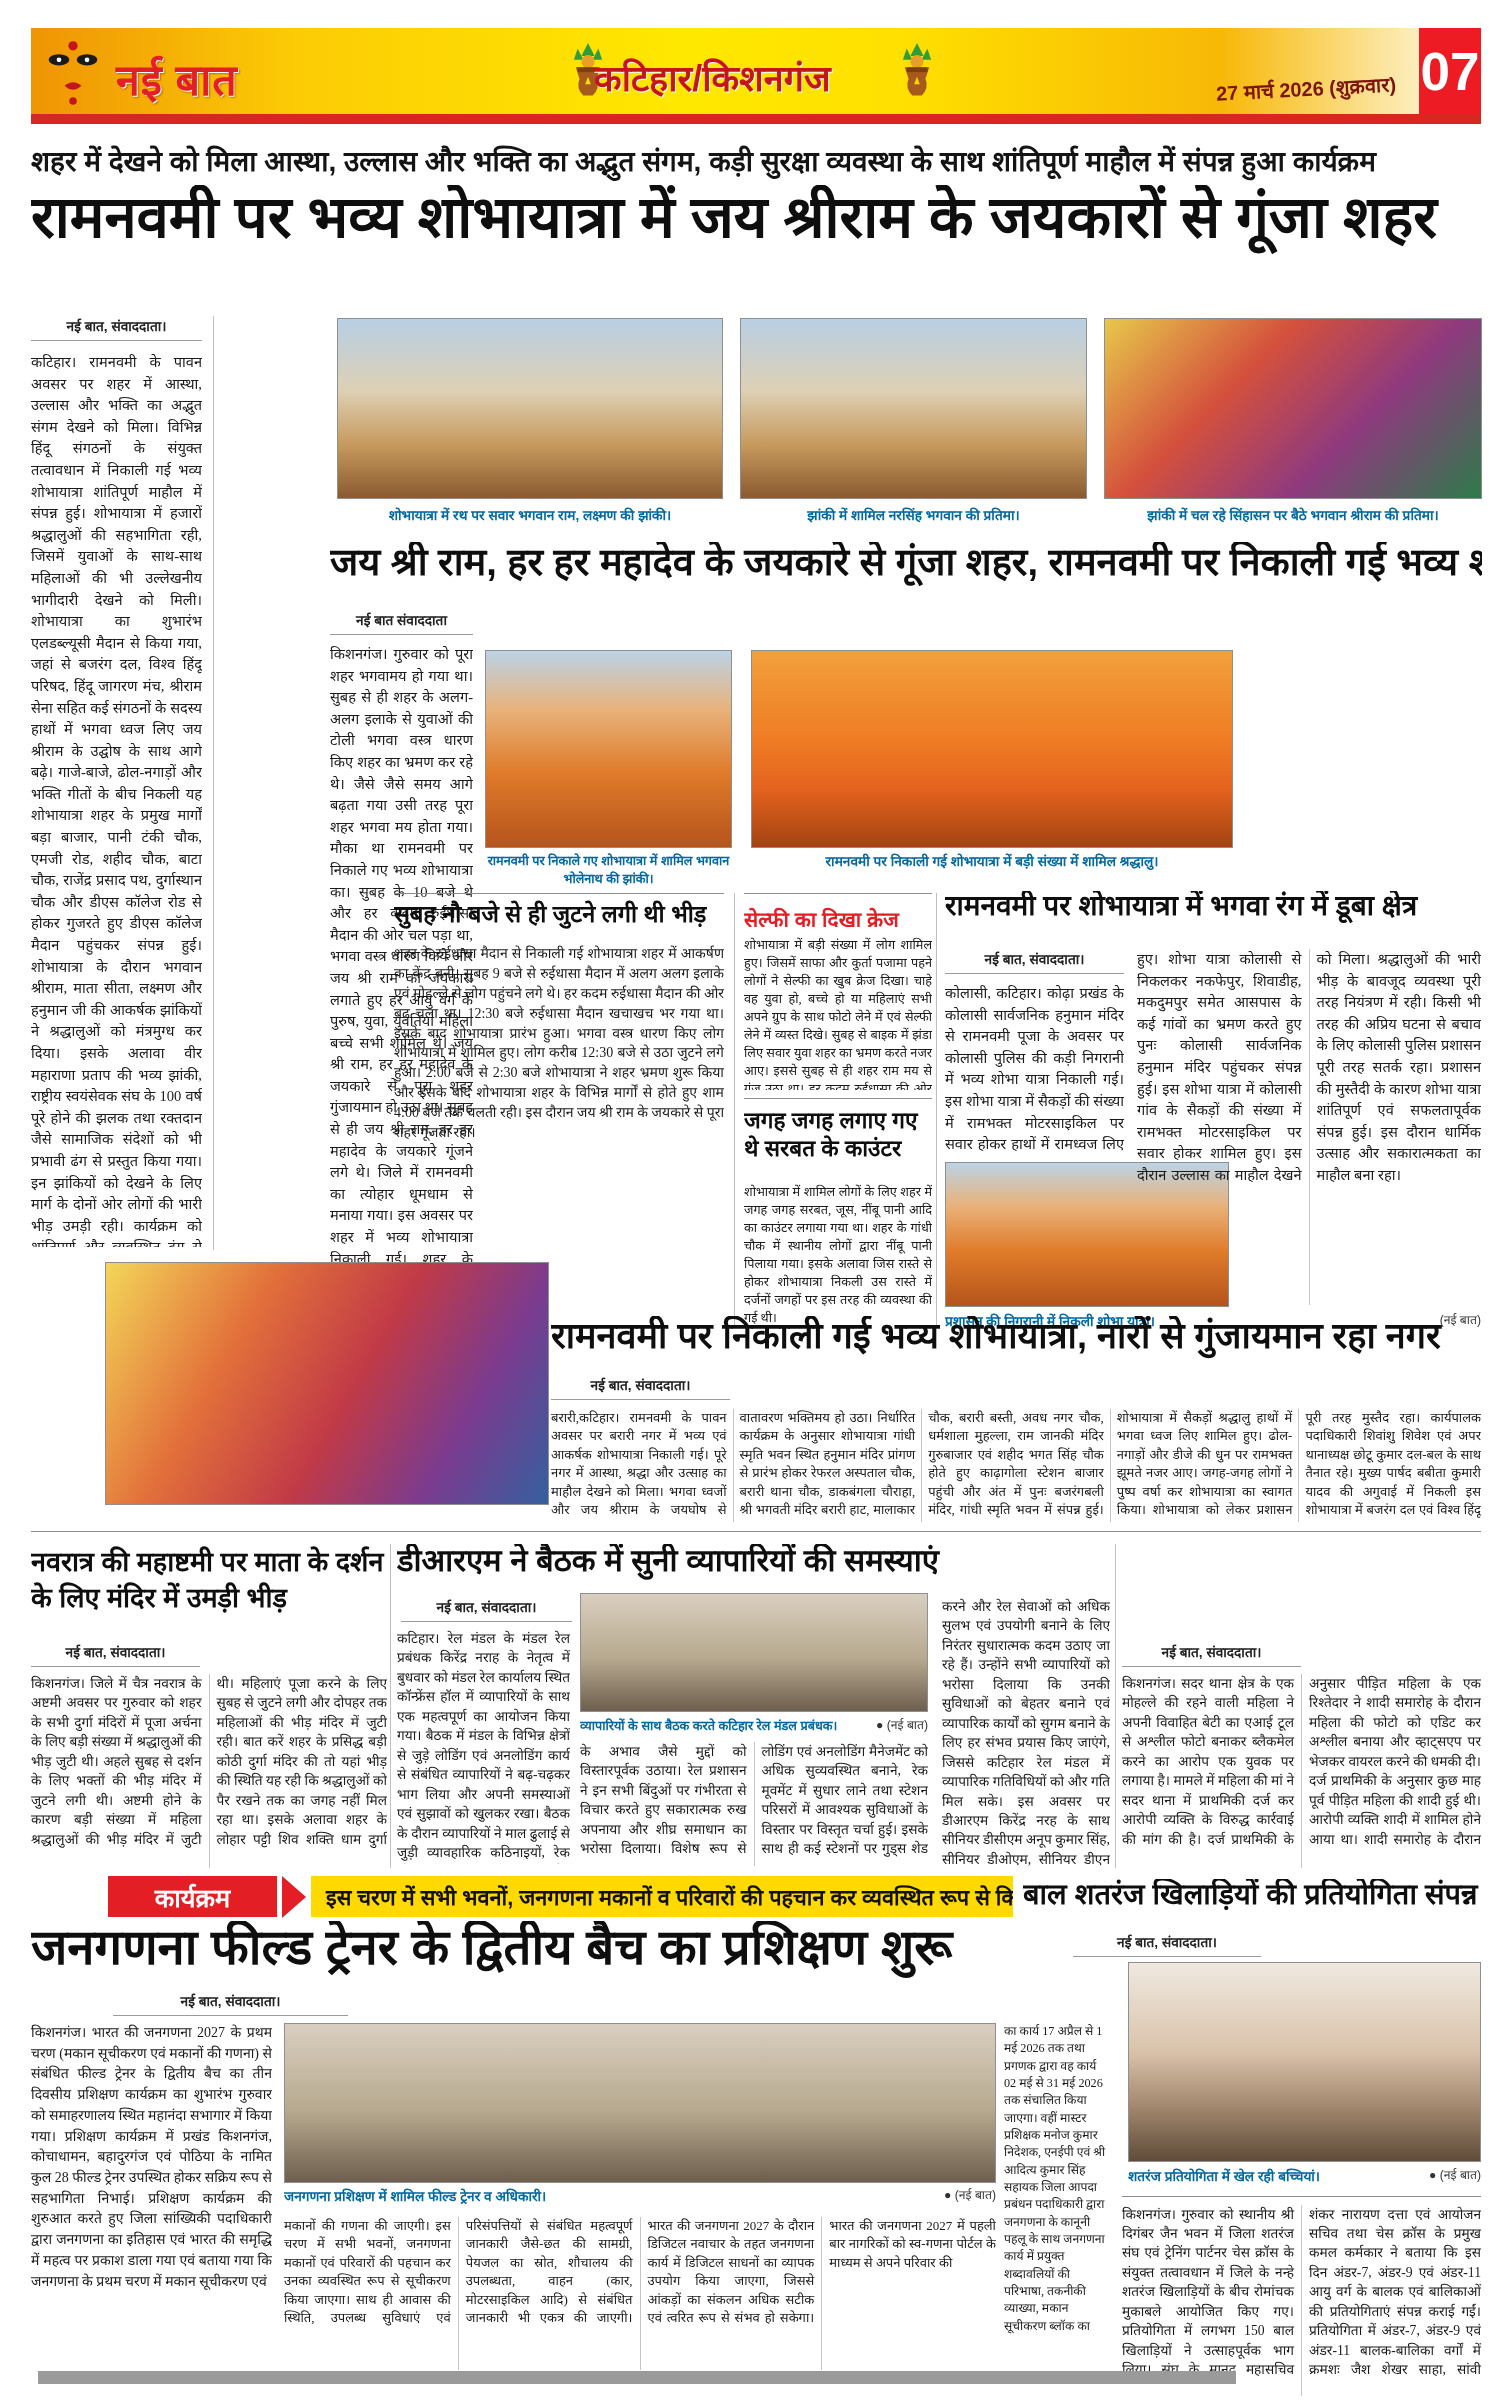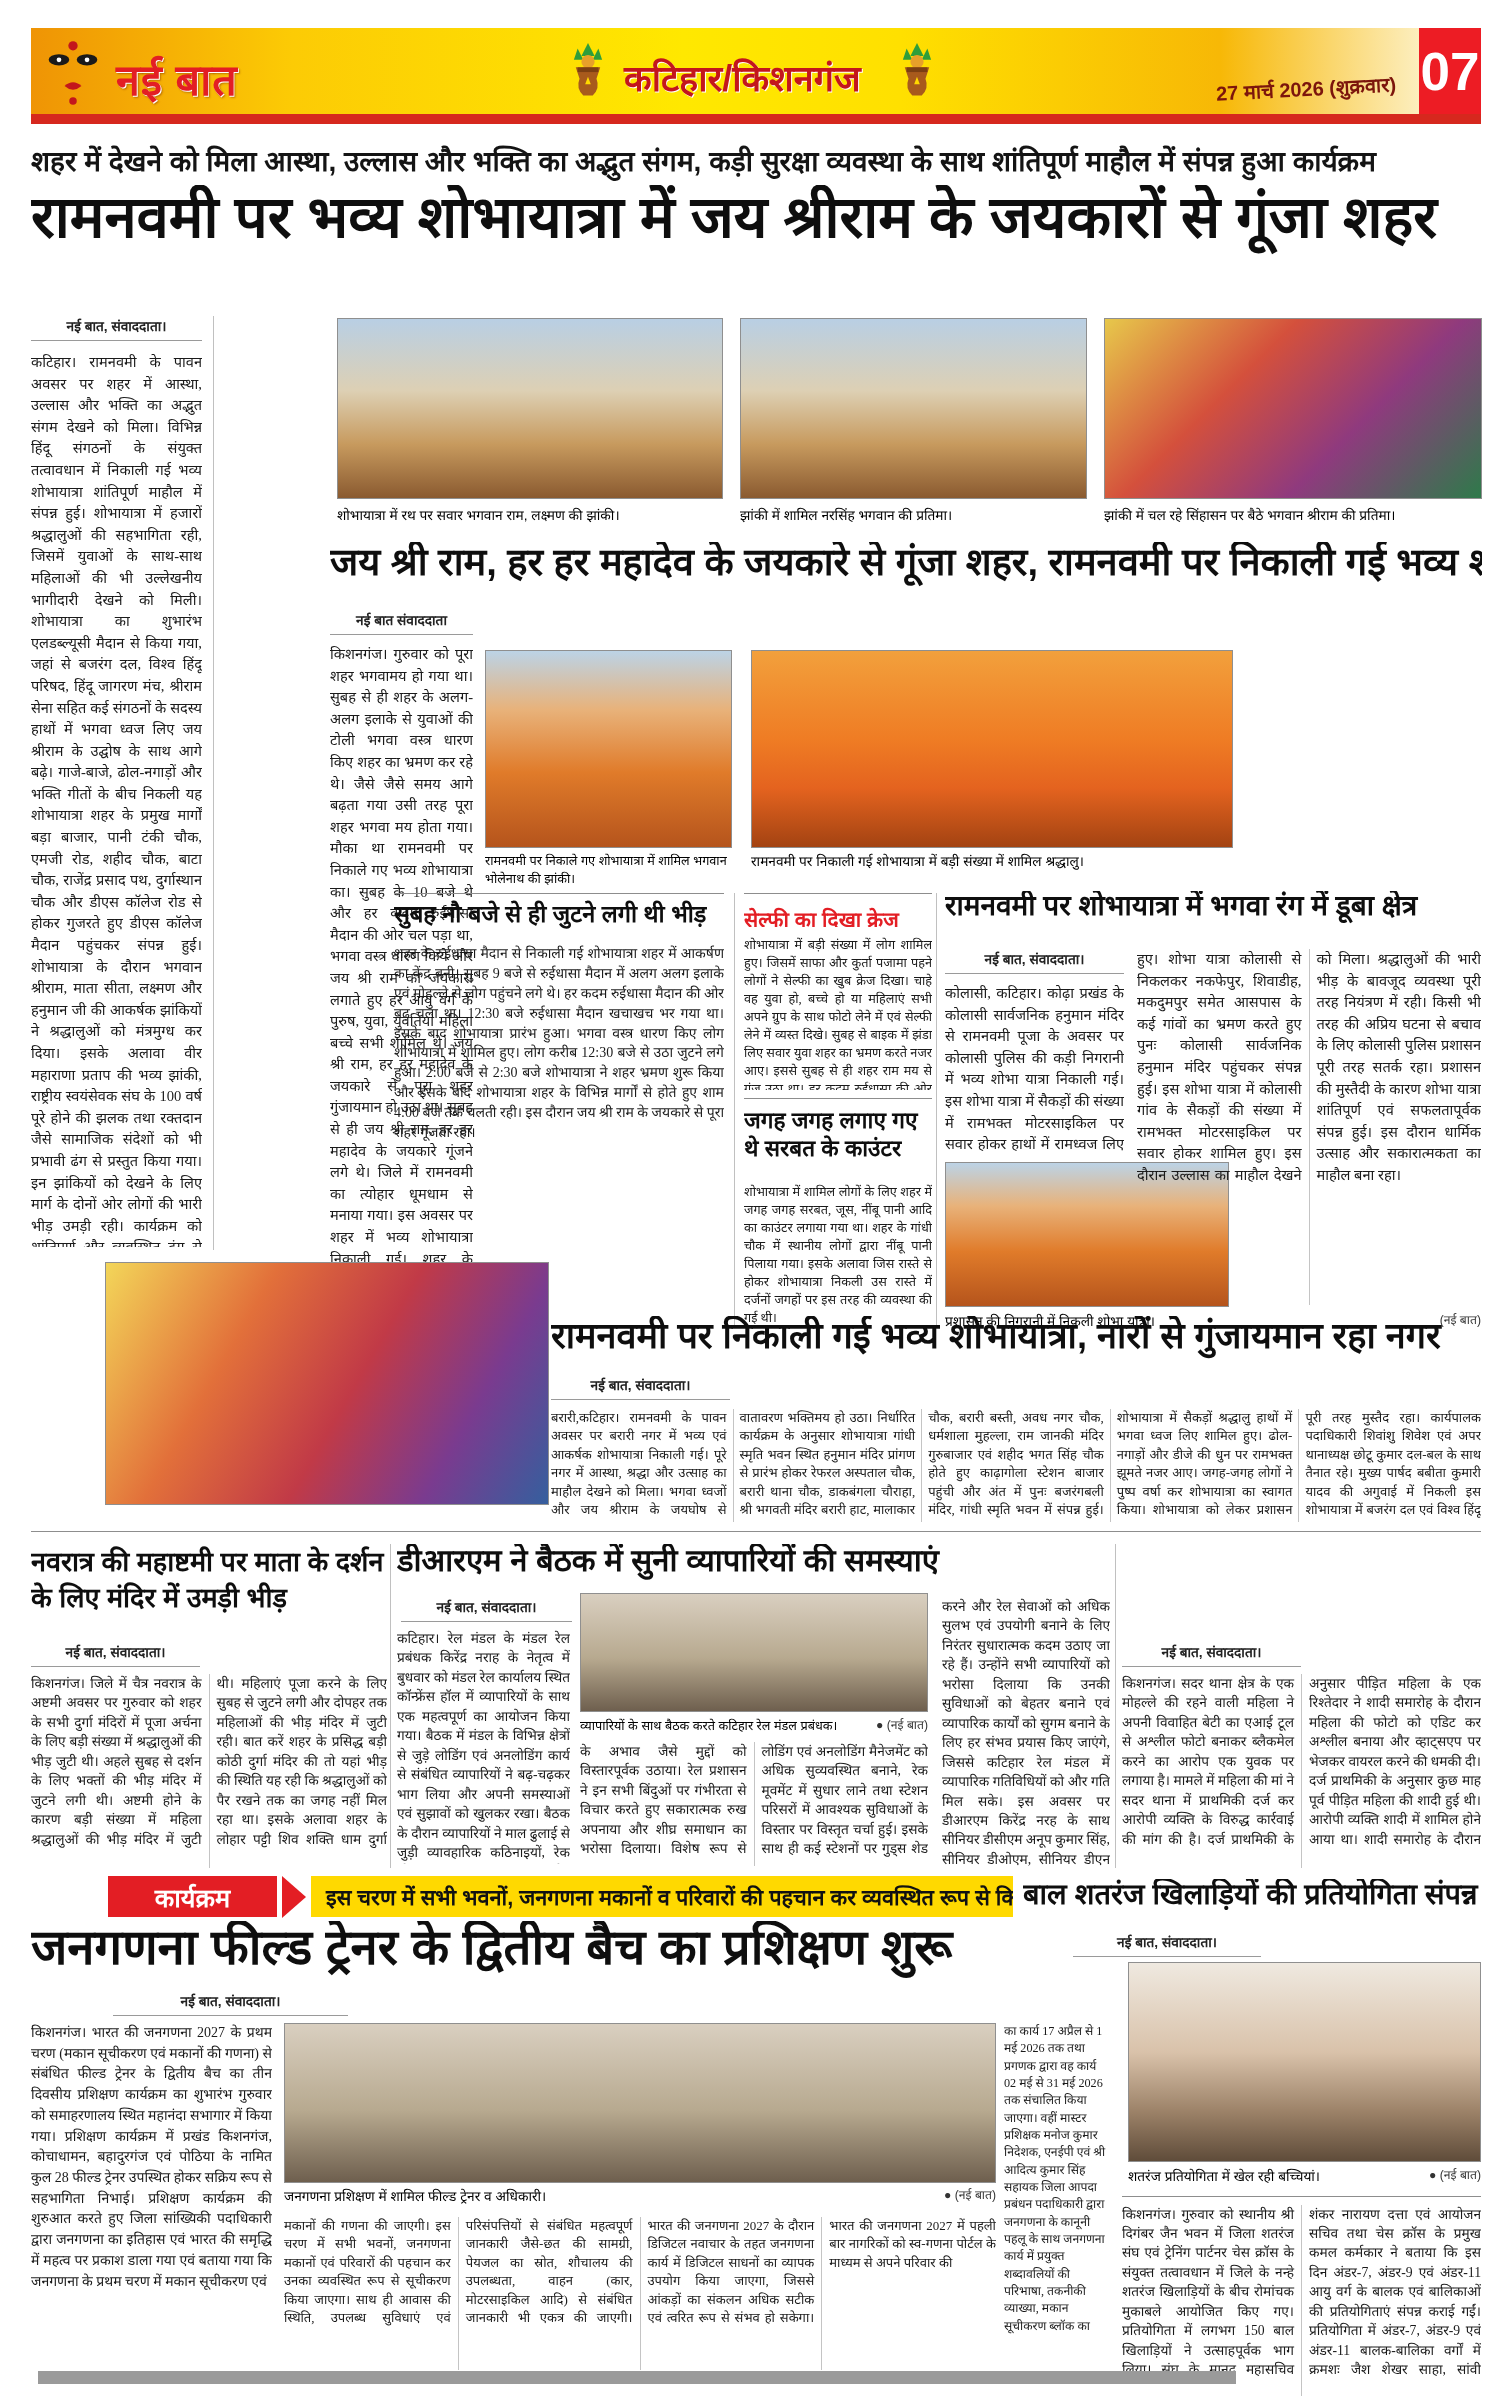--- a/index.html
+++ b/index.html
@@ -13,21 +13,21 @@
   .pageno{background:#ed1c24;color:#fff;font-family:"Liberation Sans",sans-serif;font-weight:bold;font-size:53px;display:flex;align-items:center;justify-content:center;}
   
   .hl{font-family:"Liberation Sans",sans-serif;font-weight:bold;color:#0e0e0e;line-height:1.1;overflow:hidden;}
   .kicker{font-family:"Liberation Sans",sans-serif;font-weight:bold;font-size:28px;color:#141414;white-space:nowrap;overflow:hidden;}
   .byline{font-family:"Liberation Sans",sans-serif;font-weight:bold;font-size:13.7px;text-align:center;color:#222;border-bottom:0.9px solid #9a9a9a;padding-bottom:4.7px;overflow:hidden;white-space:nowrap;}
   .body-txt{font-size:14.6px;line-height:1.48;text-align:justify;overflow:hidden;}
   .small-txt{font-size:12.7px;line-height:1.42;}
   .cols2{column-count:2;column-gap:15px;column-rule:0.9px solid #c4c4c4;}
   .cols4{column-count:4;column-gap:15px;column-rule:0.9px solid #c4c4c4;}
   .cols5{column-count:5;column-gap:13px;column-rule:0.9px solid #c4c4c4;}
-  .caption{font-family:"Liberation Sans",sans-serif;font-weight:normal;font-size:13.7px;color:#000000;overflow:hidden;}
+  .caption{font-family:"Liberation Sans",sans-serif;font-weight:bold;font-size:13.7px;color:#0369a1;overflow:hidden;text-align:center;}
   .cap-row{display:flex;justify-content:space-between;align-items:flex-start;}
   .credit{font-family:"Liberation Sans",sans-serif;font-size:12.2px;color:#333;white-space:nowrap;}
   .red-head{color:#e31e24;}
   .vrule{width:0.9px;background:#c0c0c0;}
   .hrule{height:0.9px;background:#8d8d8d;}
   
   .photo{border:0.9px solid #8f8f8f;overflow:hidden;}
   .ph-crowd{background:linear-gradient(180deg,#bcd3e6 0%,#e8b27a 30%,#e07b2a 62%,#b5541c 100%);}
   .ph-tent{background:linear-gradient(180deg,#f2a03c 0%,#ef7c24 45%,#e4631f 70%,#a34312 100%);}
   .ph-temple{background:linear-gradient(180deg,#b9cfe4 0%,#ddd0b4 40%,#c79a5e 70%,#8a5a30 100%);}
@@ -63,21 +63,21 @@
       <svg width="40" height="64" viewBox="0 0 42 68">
         <polygon points="21,2 14,16 28,16" fill="#2f9e3a"></polygon>
         <polygon points="10,8 16,20 6,20" fill="#2f9e3a"></polygon>
         <polygon points="32,8 36,20 26,20" fill="#2f9e3a"></polygon>
         <circle cx="21" cy="22" r="7" fill="#e8a02a"></circle>
         <path d="M8 28 H34 L30 40 Q34 50 26 58 H16 Q8 50 12 40 Z" fill="#a85a1c"></path>
         <rect x="10" y="28" width="22" height="5" fill="#7c3f12"></rect>
         <polygon points="21,38 24,46 18,46" fill="#ffd900"></polygon>
       </svg>
     </div>
-    <div class="abs edition" style="left:593px;top:24.5px;">कटिहार/किशनगंज</div>
+    <div class="abs edition" style="left:563px;top:24.5px;">कटिहार/किशनगंज</div>
     <div class="abs" style="left:866px;top:13px;width:40px;height:64px;">
       <svg width="40" height="64" viewBox="0 0 42 68">
         <polygon points="21,2 14,16 28,16" fill="#2f9e3a"></polygon>
         <polygon points="10,8 16,20 6,20" fill="#2f9e3a"></polygon>
         <polygon points="32,8 36,20 26,20" fill="#2f9e3a"></polygon>
         <circle cx="21" cy="22" r="7" fill="#e8a02a"></circle>
         <path d="M8 28 H34 L30 40 Q34 50 26 58 H16 Q8 50 12 40 Z" fill="#a85a1c"></path>
         <rect x="10" y="28" width="22" height="5" fill="#7c3f12"></rect>
         <polygon points="21,38 24,46 18,46" fill="#ffd900"></polygon>
       </svg>

